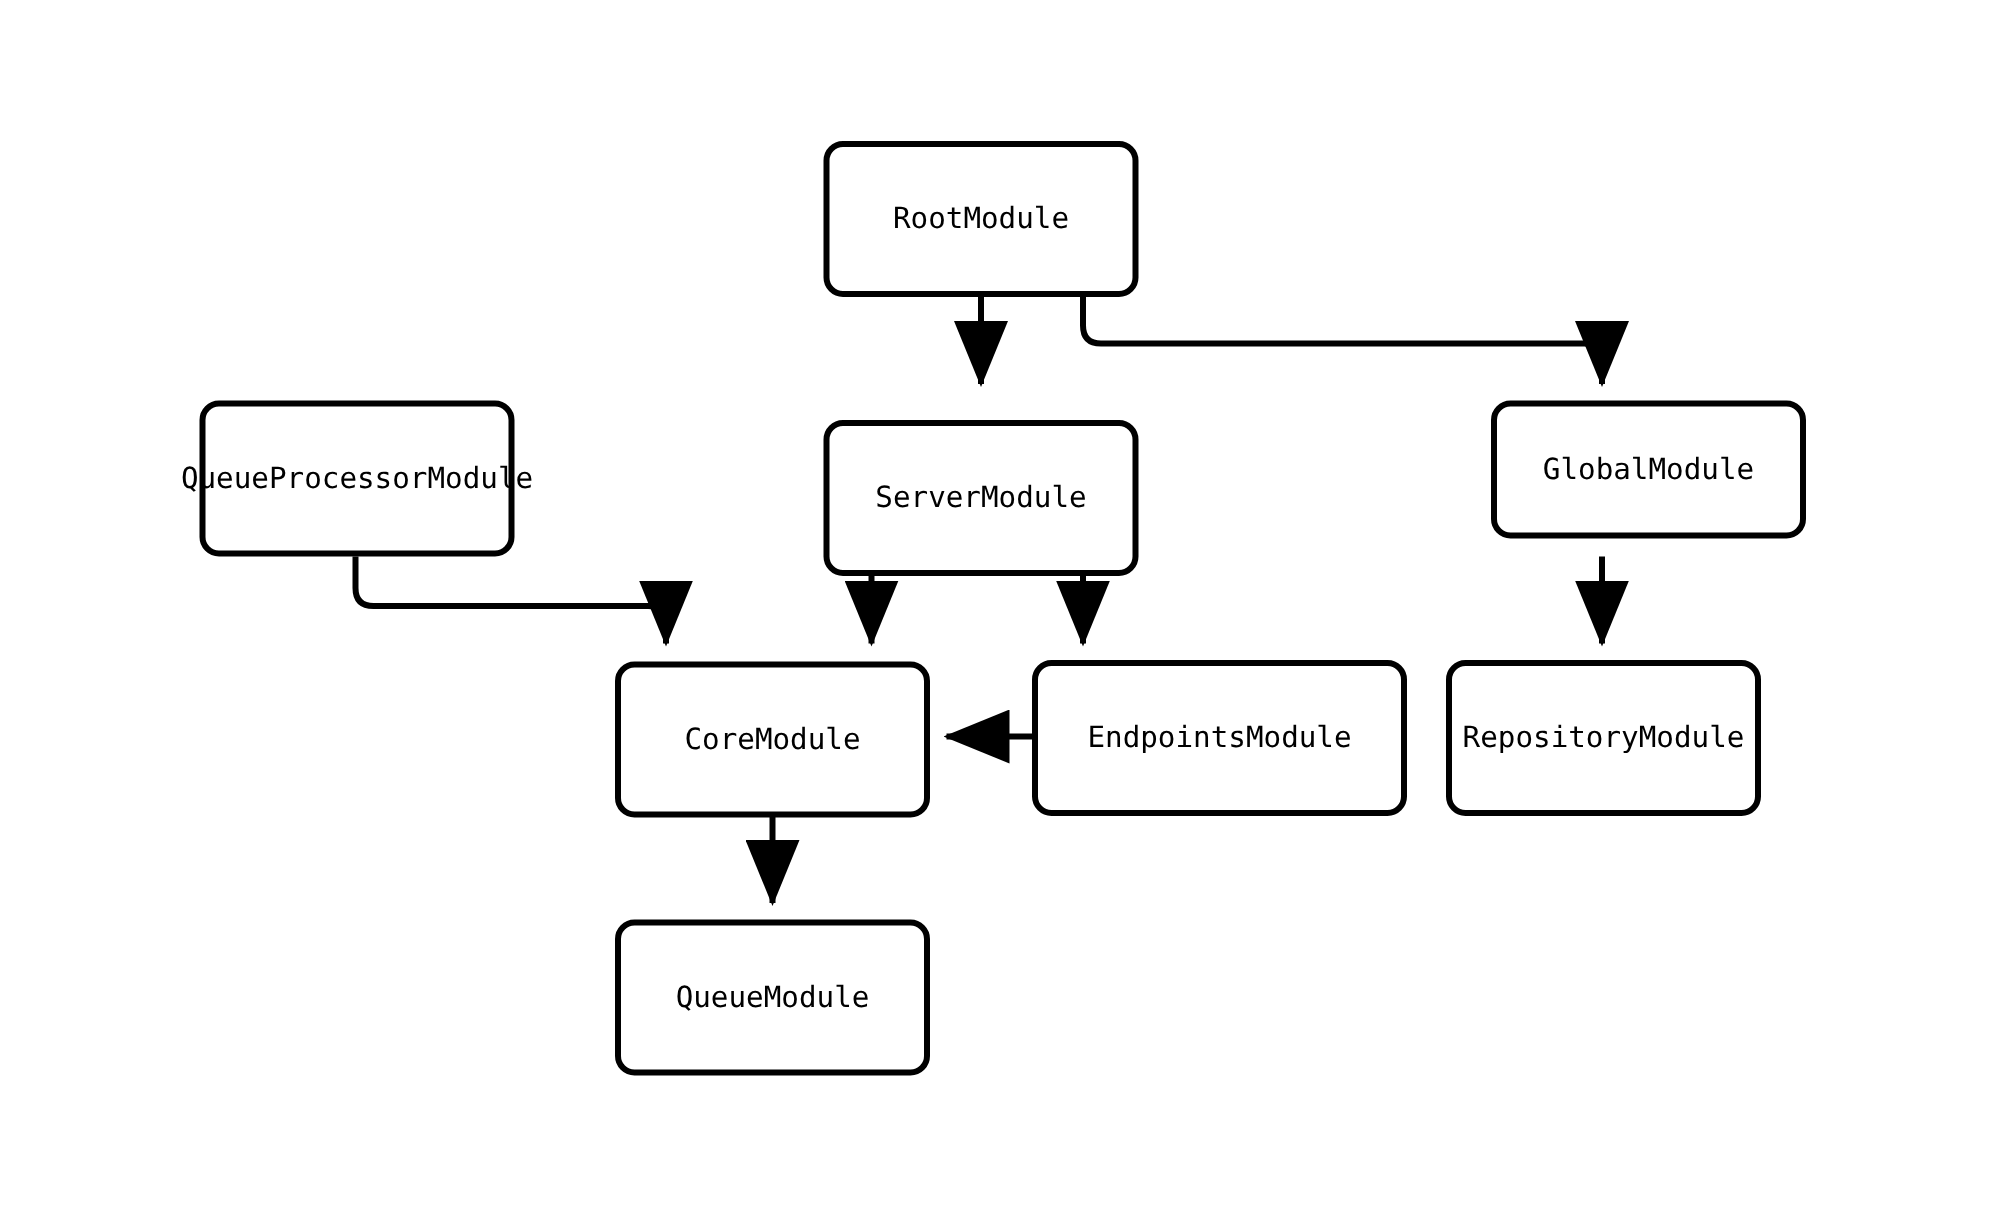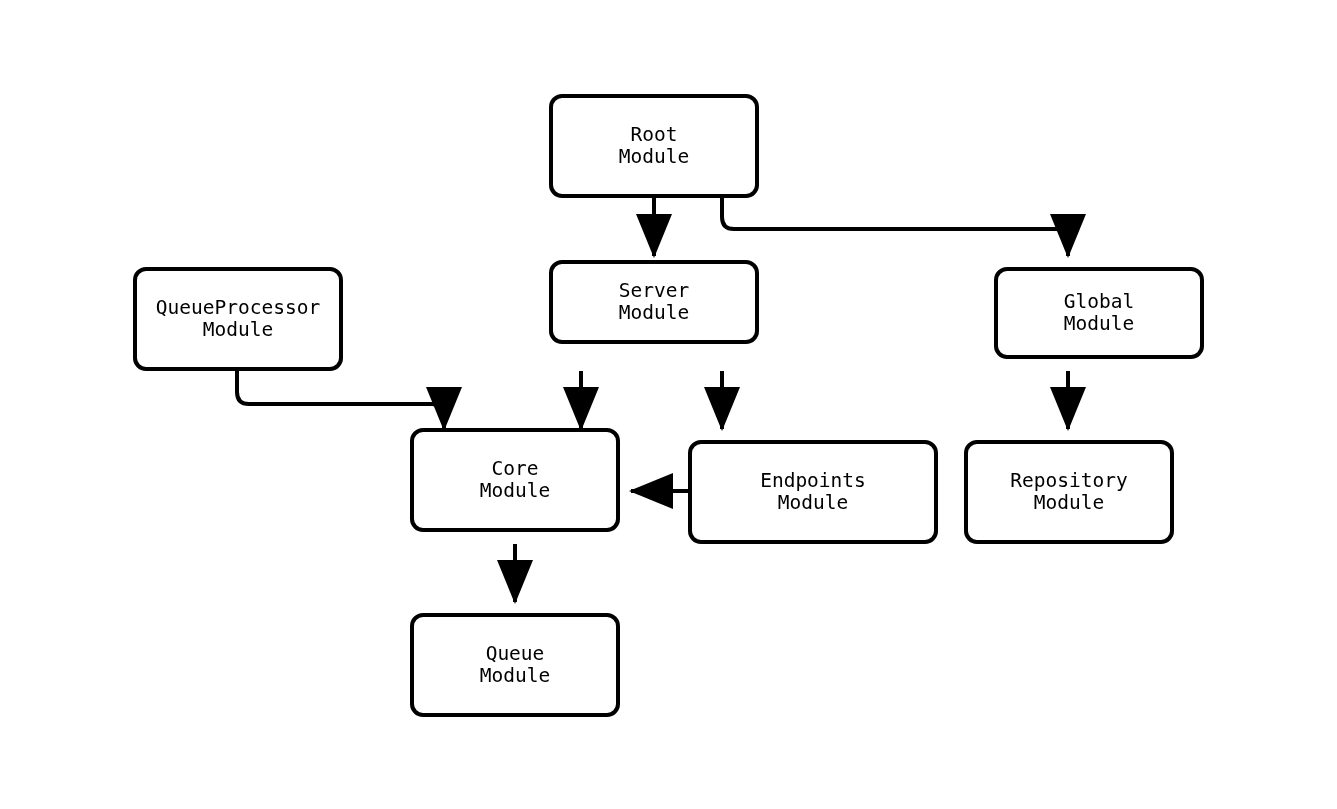--- a/index.html
+++ b/index.html
@@ -24,21 +24,21 @@
     width: 1337px;
     height: 809px;
   }
   .node {
     position: absolute;
     box-sizing: border-box;
     background: #ffffff;
     border: 4px solid #000000;
     border-radius: 13px;
     display: flex;
-    flex-direction: column;
+    flex-direction: row;
     align-items: center;
     justify-content: center;
     z-index: 2;
   }
   .node-label {
     font-family: "DejaVu Sans Mono", "Liberation Mono", monospace;
     font-size: 19.5px;
     line-height: 22px;
     color: #000000;
     text-align: center;
@@ -94,31 +94,31 @@
   <div class="node" style="left:549px; top:94px; width:210px; height:104px;">
     <div class="node-label">Root</div>
     <div class="node-label">Module</div>
   </div>
 
   <div class="node" style="left:133px; top:267px; width:210px; height:104px;justify-content:center;">
     <div class="node-label">QueueProcessor</div>
     <div class="node-label">Module</div>
   </div>
 
-  <div class="node" style="left:549px; top:260px; width:210px; height:84px;">
+  <div class="node" style="left:549px; top:280px; width:210px; height:104px;">
     <div class="node-label">Server</div>
     <div class="node-label">Module</div>
   </div>
 
   <div class="node" style="left:994px; top:267px; width:210px; height:92px;">
     <div class="node-label">Global</div>
     <div class="node-label">Module</div>
   </div>
 
-  <div class="node" style="left:410px; top:428px; width:210px; height:104px;">
+  <div class="node" style="left:410px; top:441px; width:210px; height:104px;">
     <div class="node-label">Core</div>
     <div class="node-label">Module</div>
   </div>
 
   <div class="node" style="left:688px; top:440px; width:250px; height:104px;">
     <div class="node-label">Endpoints</div>
     <div class="node-label">Module</div>
   </div>
 
   <div class="node" style="left:964px; top:440px; width:210px; height:104px;">

